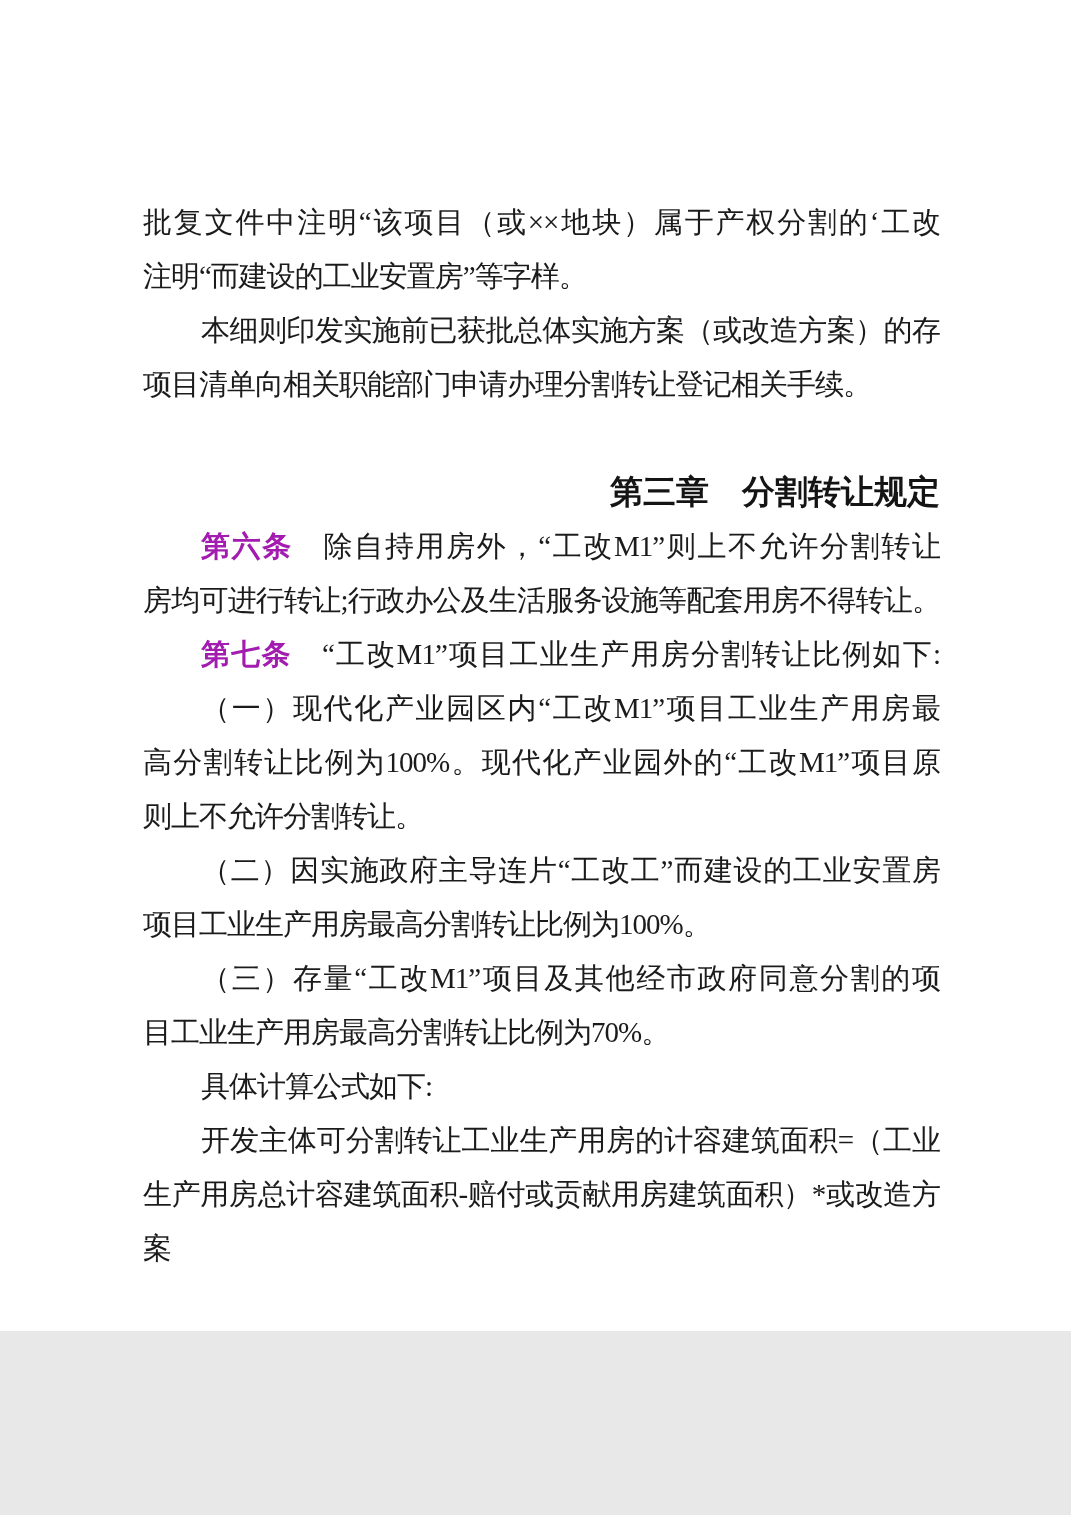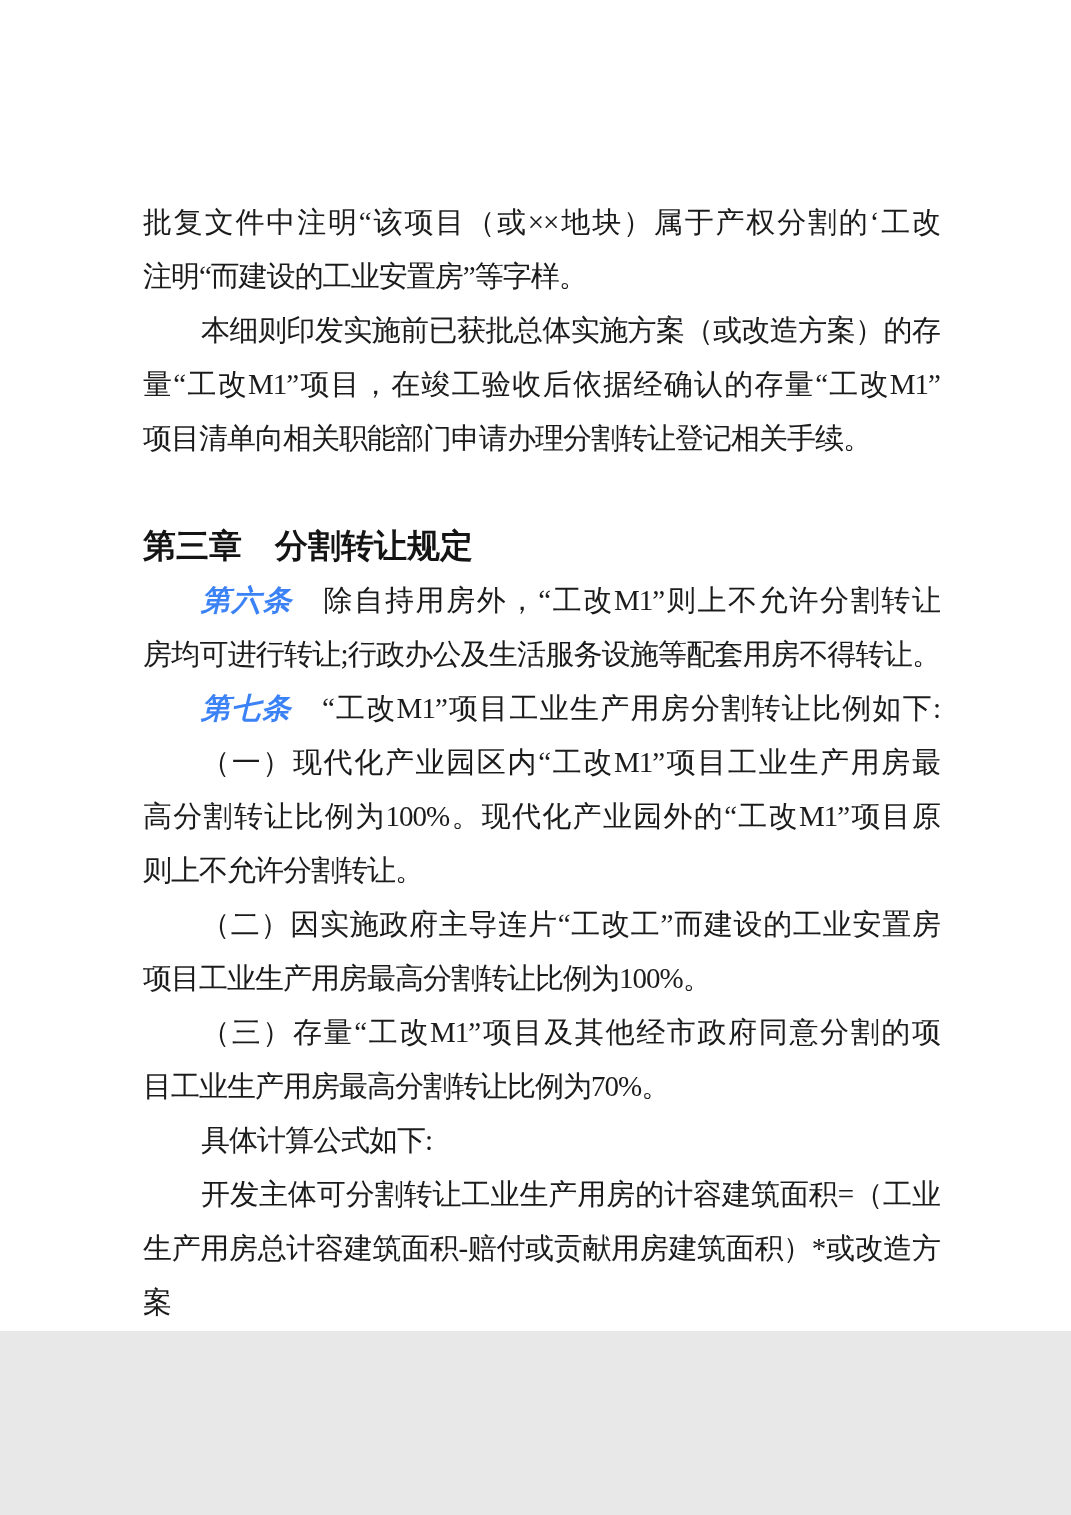--- a/index.html
+++ b/index.html
@@ -30,32 +30,31 @@
   .fill {
     white-space: normal;
     text-align: justify;
     text-align-last: justify;
   }
   .indent { text-indent: 2em; }
   .blank { height: 54px; }
   .heading {
     height: 54px;
     line-height: 54px;
-    text-align: left;
+    text-align: right;
     font-family: "Liberation Sans", "DejaVu Sans", sans-serif;
     font-weight: 700;
     font-size: 33px;
     letter-spacing: 0;
     color: #141414;
   }
   .term {
     font-family: "Liberation Sans", "DejaVu Sans", sans-serif;
     font-weight: 700;
-    color: #3b82f6;
-    font-style: italic;
+    color: #a21caf;
   }
   .footer {
     position: absolute;
     left: 122px;
     top: 1360px;
     height: 34px;
     line-height: 34px;
     font-size: 27px;
     letter-spacing: 3px;
     color: #3c3c3c;
@@ -64,21 +63,20 @@
 </style>
 </head>
 <body>
 
 <div class="page">
   <div class="content">
 
     <div class="line fill">批复文件中注明“该项目（或××地块）属于产权分割的‘工改</div>
     <div class="line">注明“而建设的工业安置房”等字样。</div>
     <div class="line fill indent">本细则印发实施前已获批总体实施方案（或改造方案）的存</div>
-    <div class="line fill">量“工改M1”项目，在竣工验收后依据经确认的存量“工改M1”</div>
     <div class="line">项目清单向相关职能部门申请办理分割转让登记相关手续。</div>
 
     <div class="blank"></div>
 
     <div class="heading">第三章　分割转让规定</div>
 
     <div class="line fill indent">
       <span class="term">第六条</span><span>　除自持用房外，“工改M1”则上不允许分割转让</span>
     </div>
     <div class="line fill">房均可进行转让;行政办公及生活服务设施等配套用房不得转让。</div>

